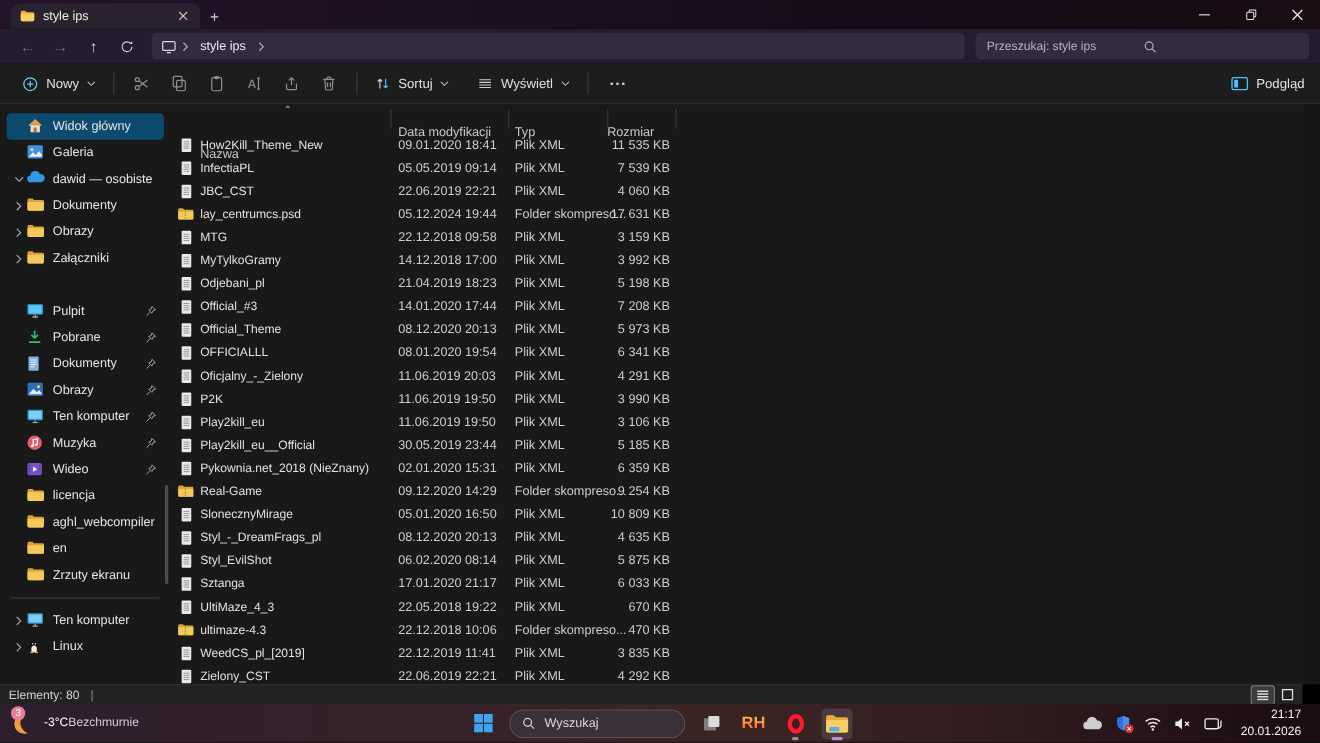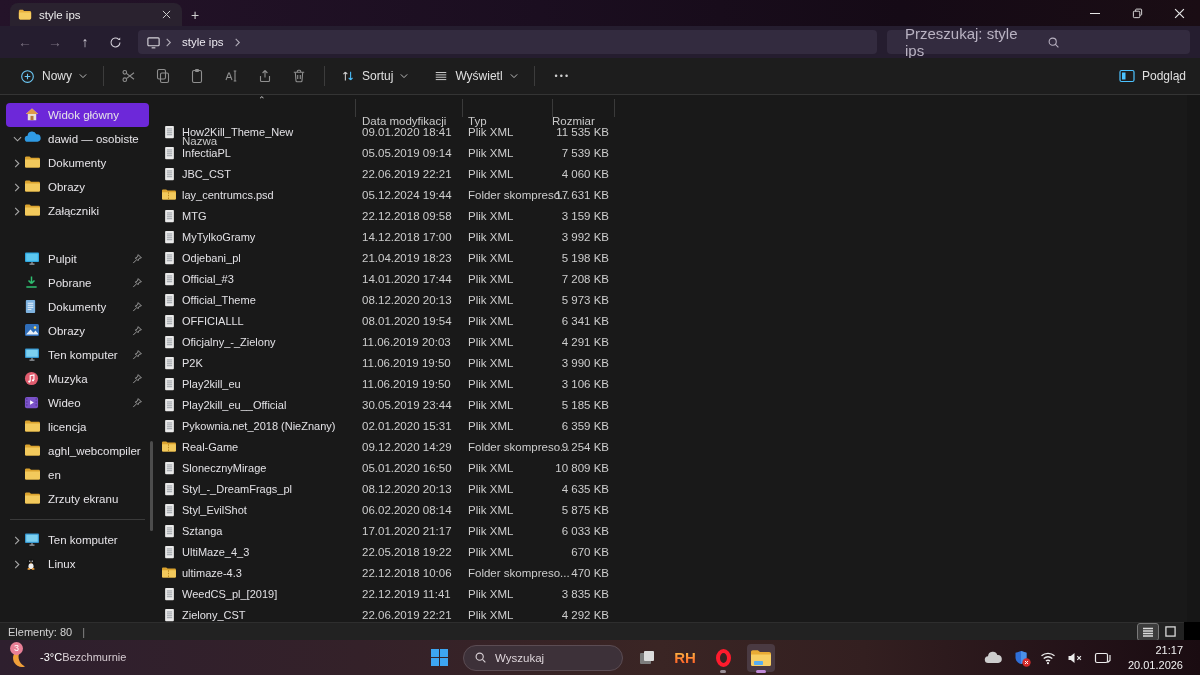--- a/index.html
+++ b/index.html
@@ -23,38 +23,38 @@
   
   .navbar { height:32px; background:#251d2f; display:flex; align-items:center; padding:0 10px; }
   .navarrow { width:30px; height:26px; font-size:14px; color:#d5d1da; display:flex; align-items:center; justify-content:center; }
   .navarrow.dim { color:#79707f; }
   .addrbar { flex:1; height:24px; margin:0 10px 0 8px; background:#332b3f; border-radius:4px;
     display:flex; align-items:center; padding:0 8px; gap:4px; }
   .crumb { padding:0 6px; color:#ece9f0; font-size:11.5px; }
   .chev { opacity:.85; }
   .searchbar { width:303px; height:24px; background:#332b3f; border-radius:4px;
     display:flex; align-items:center; padding:0 10px; }
-  .searchbar span { flex:1; color:#b9b2c2; font-size:15px;margin-left:8px; }
+  .searchbar span { flex:1; color:#b9b2c2; font-size:11px; }
 
   
   .toolbar { height:37px; background:#1d1d1d; border-bottom:1px solid #343434;
     display:flex; align-items:center; padding:0 12px; position:relative; }
   .tbtn { display:flex; align-items:center; gap:7px; padding:0 8px; height:28px; border-radius:4px; color:#e0e0e0; }
   .tico { width:34px; height:28px; display:flex; align-items:center; justify-content:center; }
   .tsep { width:1px; height:20px; background:#3c3c3c; margin:0 8px; }
   .dots { font-size:9px; letter-spacing:2px; color:#cfcfcf; padding:0 12px; }
   .preview-btn { position:absolute; right:14px; display:flex; align-items:center; gap:7px; color:#e0e0e0; }
 
   
   .main { position:absolute; top:95px; left:0; right:0; bottom:53px; background:#191919; display:flex; }
 
   
   .sidebar { width:155px; padding-top:8px; position:relative; flex:none; }
   .sbitem { height:24px; margin:0 6px 0 6px; border-radius:4px; display:flex; align-items:center; padding:0 4px; position:relative; }
-  .sbitem.selected { background:#6d28d9;justify-content:flex-end; }
+  .sbitem.selected { background:#0c4a6e;justify-content:flex-end; }
   .sbchev { width:14px; flex:none; display:flex; justify-content:center; }
   .sbicon { width:16px; height:16px; margin:0 8px 0 14px; flex:none; }
   .sbitem.haschev .sbicon { margin-left:0; }
   .sblabel { flex:1; font-size:11.5px; color:#e6e4e8; white-space:nowrap; overflow:hidden; }
   .sbpin { width:14px; flex:none; }
   .sbgap { height:24px; }
   .sbsep { height:1px; background:#3a3a3a; margin:8px 10px; }
   .sb-scroll { position:absolute; right:2px; top:346px; width:3px; height:90px; background:#4d4d4d; border-radius:2px; }
 
   
@@ -282,20 +282,30 @@
   <div class="sbitem selected">
         <span class="sbicon">
           <svg width="16" height="15" viewBox="0 0 16 16">
             <path d="M8 1.5L1.5 7.5h2V14h9V7.5h2z" fill="#e8e2d6"></path>
             <path d="M8 1.5L1.5 7.5h13z" fill="#e09a48"></path>
             <rect x="6.4" y="9.5" width="3.2" height="4.5" fill="#b8743a"></rect>
           </svg>
         </span>
         <span class="sblabel">Widok główny</span>
       </div>
+      <div class="sbitem">
+        <span class="sbicon">
+          <svg width="16" height="14" viewBox="0 0 16 14">
+            <rect x="1" y="1" width="14" height="12" rx="1.5" fill="#3e8fe0"></rect>
+            <circle cx="5" cy="5" r="1.4" fill="#ffd75c"></circle>
+            <path d="M2 11.5l4-4 2.5 2.5 3-3.5 2.5 3v2z" fill="#eef4fb"></path>
+          </svg>
+        </span>
+        <span class="sblabel">Galeria</span>
+      </div>
       <div class="sbitem haschev">
         <span class="sbchev">
           <svg width="9" height="6" viewBox="0 0 10 6">
             <path d="M1 1l4 4 4-4" fill="none" stroke="#a8a8a8" stroke-width="1.2"></path>
           </svg>
         </span>
         <span class="sbicon">
           <svg width="17" height="12" viewBox="0 0 18 12">
             <path d="M14.3 11H4.2A3.2 3.2 0 013.8 4.6 4.8 4.8 0 0113 3.1 3.6 3.6 0 0114.3 11z" fill="#2f9ae3"></path>
           </svg>

